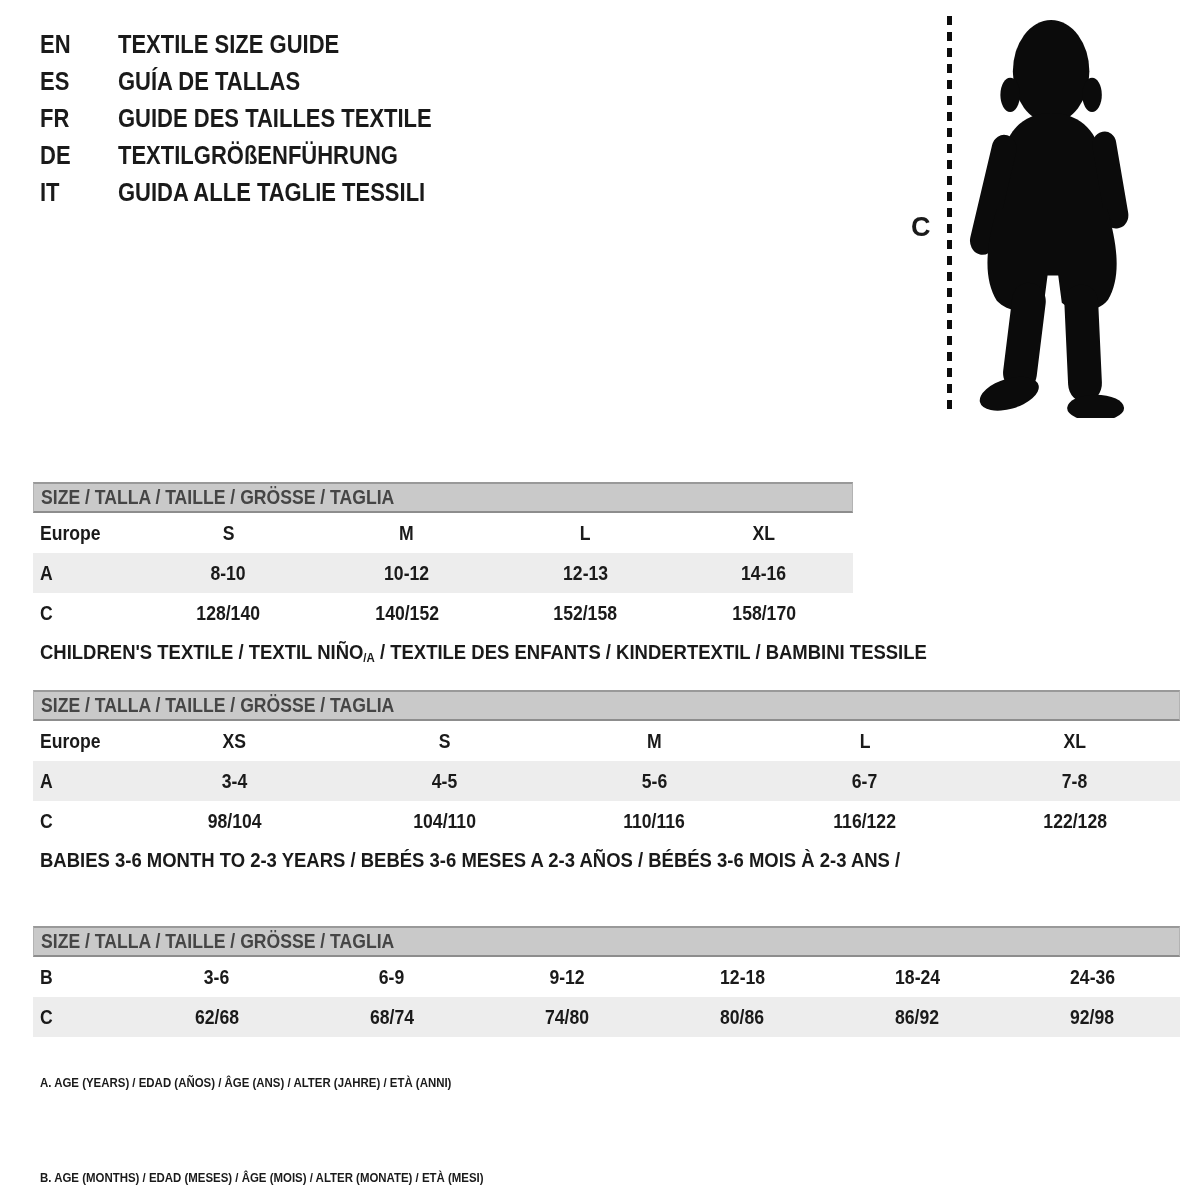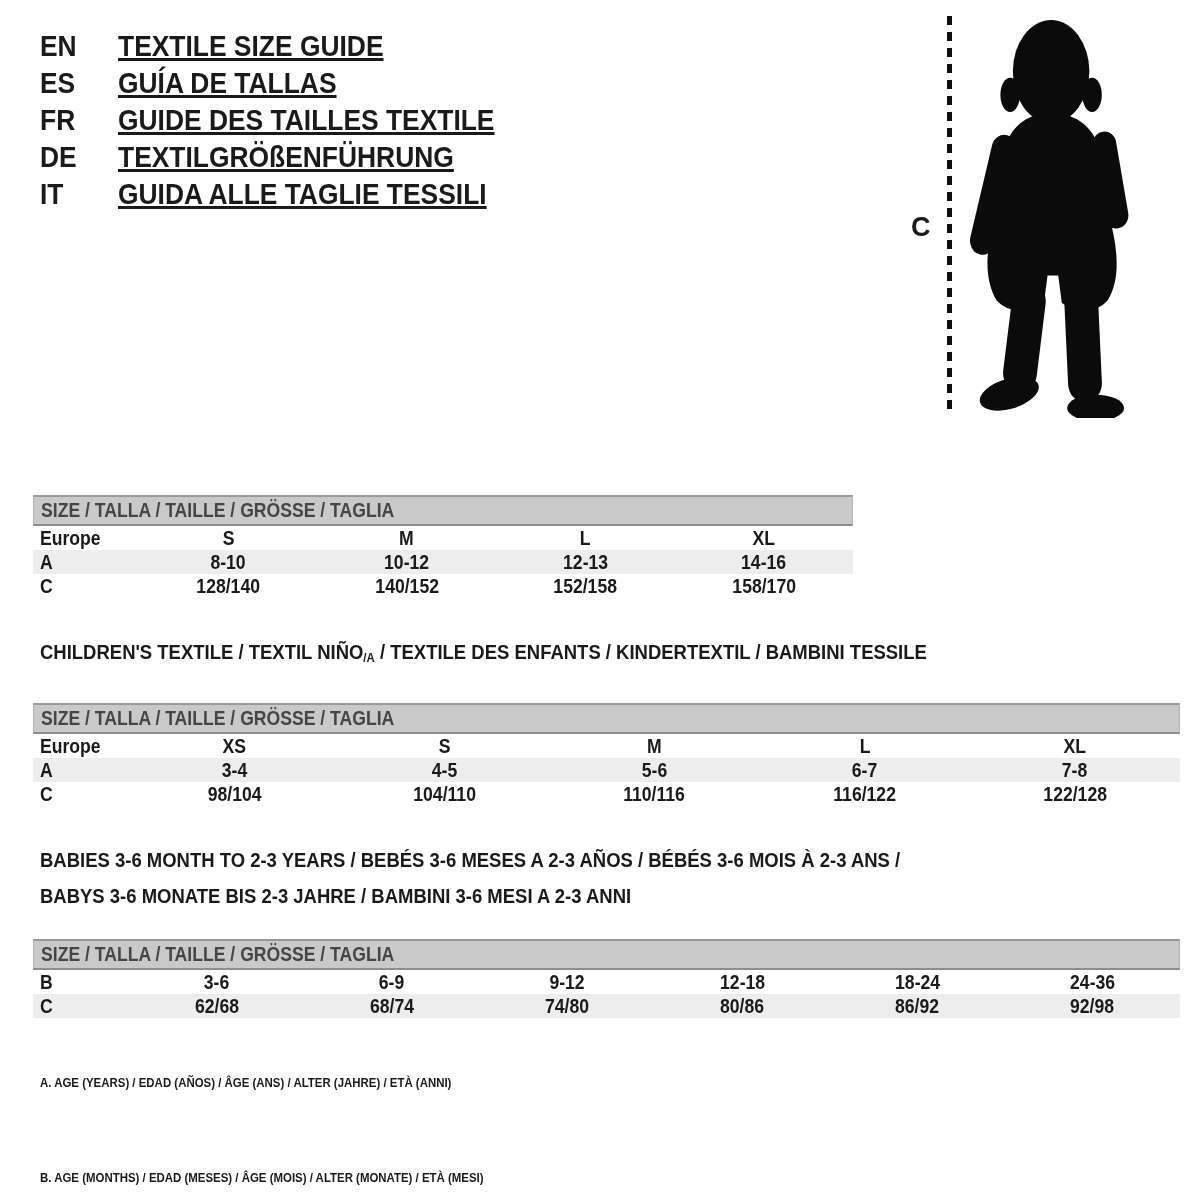--- a/index.html
+++ b/index.html
@@ -8,21 +8,21 @@
     position:relative; width:1200px; height:1200px; background:#ffffff;
     font-family:"Liberation Sans","DejaVu Sans",sans-serif;
     font-weight:bold; color:#1a1a1a; overflow:hidden;
   }
   
   .cx  { display:inline-block; transform:scaleX(0.88); transform-origin:0 50%; white-space:nowrap; }
   .cxc { display:inline-block; transform:scaleX(0.88); transform-origin:50% 50%; white-space:nowrap; }
 
   
   .lang-block { position:absolute; left:40px; top:26px; }
-  .lang-row { display:flex; height:37px; align-items:flex-end; font-size:30px;text-decoration:underline; }
+  .lang-row { display:flex; height:37px; align-items:center; font-size:25px; }
   .lang-row .code { width:78px; }
 
   
   .dash-line {
     position:absolute; left:947px; top:16px; width:5px; height:399px;
     background:repeating-linear-gradient(to bottom,#0c0c0c 0 9px,transparent 9px 16px);
   }
   .measure-c { position:absolute; left:911px; top:212px; font-size:27px; }
   .toddler { position:absolute; left:963px; top:14px; }
 
@@ -34,23 +34,23 @@
   
   .tbl { position:absolute; left:33px; }
   .t1 { top:482px; width:820px; }
   .t2 { top:690px; width:1147px; }
   .t3 { top:926px; width:1147px; }
   .bar {
     height:31px; background:#c9c9c9;
     border-top:2px solid #999999; border-bottom:2px solid #8d8d8d;
     border-left:1px solid #b3b3b3; border-right:1px solid #b3b3b3;
     display:flex; align-items:center; padding-left:7px;
-    font-size:20px; color:#454545;margin-top:13px;
+    font-size:20px; color:#454545;
   }
-  .row { display:flex; height:24px; align-items:center; font-size:20px; }
+  .row { display:flex; height:40px; align-items:center; font-size:20px; }
   .row.alt { background:#ededed; }
   .c0 { width:106px; padding-left:7px; }
   .t2 .c0, .t3 .c0 { width:96px; }
   .c { flex:1; text-align:center; }
 </style>
 </head>
 <body>
 
 <div class="page">
 
@@ -151,23 +151,20 @@
       <div class="c"><span class="cxc">104/110</span></div>
       <div class="c"><span class="cxc">110/116</span></div>
       <div class="c"><span class="cxc">116/122</span></div>
       <div class="c"><span class="cxc">122/128</span></div>
     </div>
   </div>
 
   <div class="sec-title" style="top:848px">
     <span class="cx">BABIES 3-6 MONTH TO 2-3 YEARS / BEBÉS 3-6 MESES A 2-3 AÑOS / BÉBÉS 3-6 MOIS À 2-3 ANS /</span>
   </div>
-  <div class="sec-title" style="top:884px">
-    <span class="cx">BABYS 3-6 MONATE BIS 2-3 JAHRE / BAMBINI 3-6 MESI A 2-3 ANNI</span>
-  </div>
   <div class="tbl t3">
     <div class="bar">
       <span class="cx">SIZE / TALLA / TAILLE / GRÖSSE / TAGLIA</span>
     </div>
     <div class="row">
       <div class="c0"><span class="cx">B</span></div>
       <div class="c"><span class="cxc">3-6</span></div>
       <div class="c"><span class="cxc">6-9</span></div>
       <div class="c"><span class="cxc">9-12</span></div>
       <div class="c"><span class="cxc">12-18</span></div>

